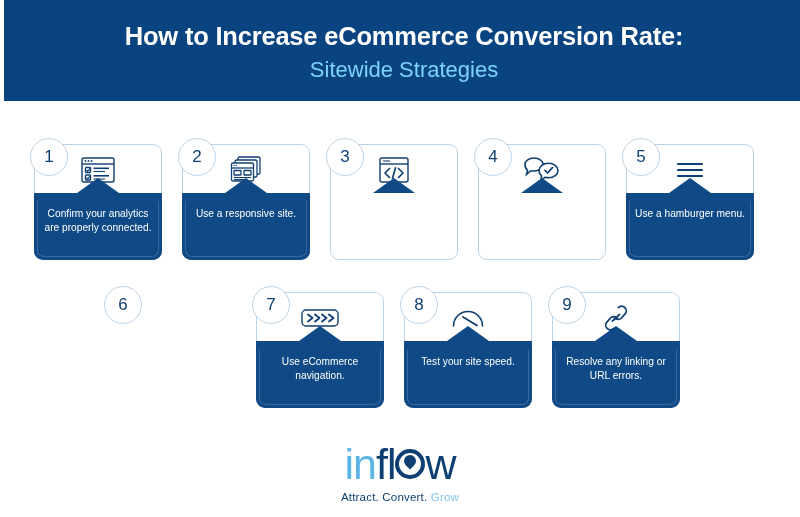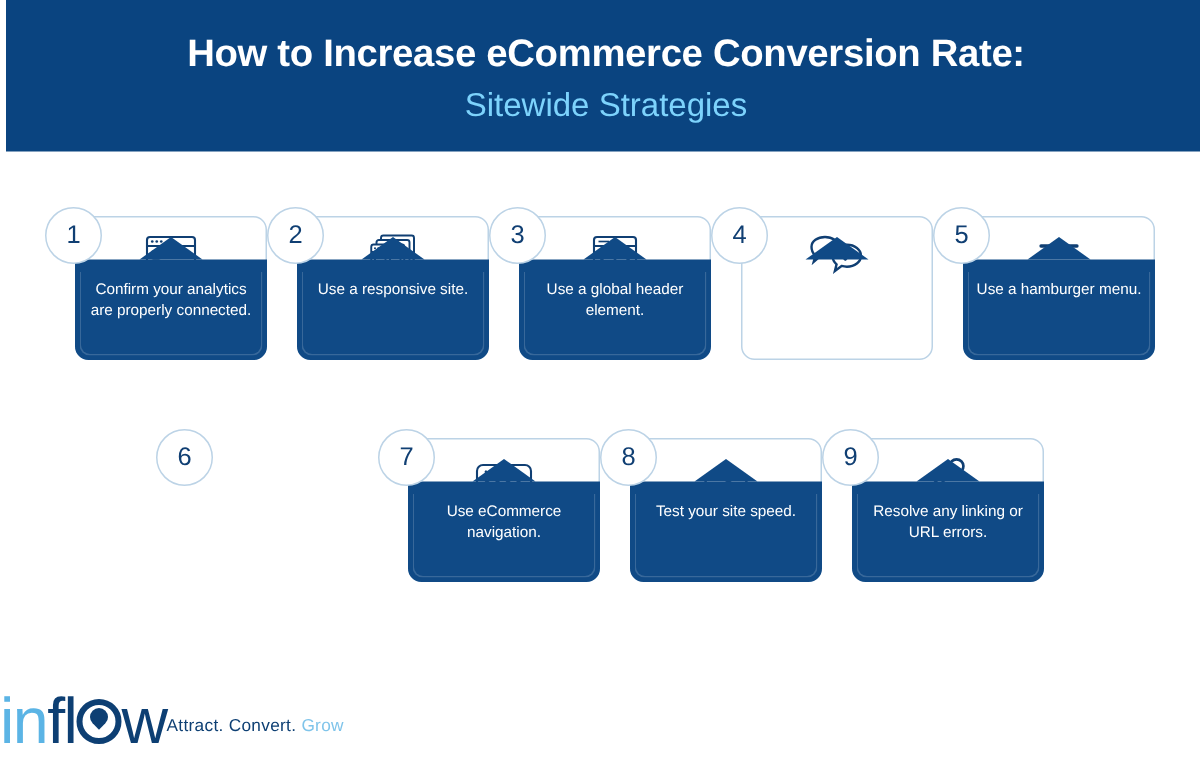--- a/index.html
+++ b/index.html
@@ -57,24 +57,24 @@
   .card {
     position: relative;
     width: 148px;
     height: 122px;
     margin-right: 0px;
   }
   .card + .card { margin-left: 0px; }
 
   .card-inner {
     position: absolute;
-    left: 20px;
+    left: 4px;
     top: 6px;
     width: 128px;
-    height: 96px;
+    height: 116px;
   }
 
   
   .card-frame {
     position: absolute;
     left: 0; top: 0;
     width: 100%;
     height: 100%;
     border: 1px solid #bcd3e6;
     border-radius: 9px;
@@ -159,21 +159,21 @@
     z-index: 4;
   }
 
   
   .footer {
     position: absolute;
     left: 0;
     bottom: 14px;
     width: 800px;
     display: flex;
-    flex-direction: row;
+    flex-direction: column;
     align-items: center;
   }
   .logo-wordmark {
     display: flex;
     align-items: center;
     font-size: 43px;
     font-weight: 300;
     letter-spacing: -1px;
     line-height: 1;
     height: 44px;
@@ -286,23 +286,20 @@
         <svg class="svg-icon" width="32" height="28" viewBox="0 0 32 28" fill="none" stroke="#103f73" stroke-width="1.4">
           <rect x="2" y="2" width="28" height="24" rx="2"></rect>
           <line x1="2" y1="8" x2="30" y2="8"></line>
           <line x1="5" y1="5" x2="12" y2="5" stroke-width="1.1"></line>
           <polyline points="11.5,12.5 7,17 11.5,21.5" stroke-width="1.7" stroke-linecap="round" stroke-linejoin="round"></polyline>
           <line x1="17.5" y1="11.8" x2="14.5" y2="22.2" stroke-width="1.7" stroke-linecap="round"></line>
           <polyline points="20.5,12.5 25,17 20.5,21.5" stroke-width="1.7" stroke-linecap="round" stroke-linejoin="round"></polyline>
         </svg>
       </div>
       <div class="card-peak"></div>
-      <div class="card-panel">
-        <div class="card-text">Use a global header element.</div>
-      </div>
     </div>
     <div class="card-badge">3</div>
   </div>
 
   <div class="card">
     <div class="card-inner">
       <div class="card-frame"></div>
       <div class="card-icon">
         <svg class="svg-icon" width="40" height="30" viewBox="0 0 40 30" fill="none" stroke="#103f73" stroke-width="1.6">
           <path d="M3 9.5 C3 5.8 7 3 12 3 C17 3 21 5.8 21 9.5 C21 13.2 17 16 12 16 L8.5 16 L4.5 19.5 L5.6 15.3 C4 14 3 11.9 3 9.5 Z" fill="#ffffff"></path>

